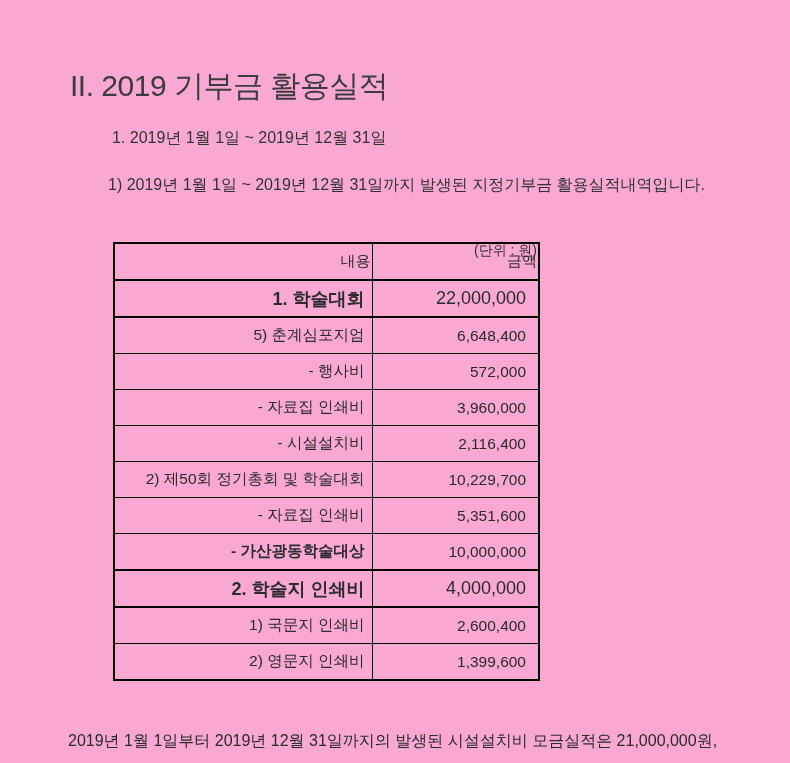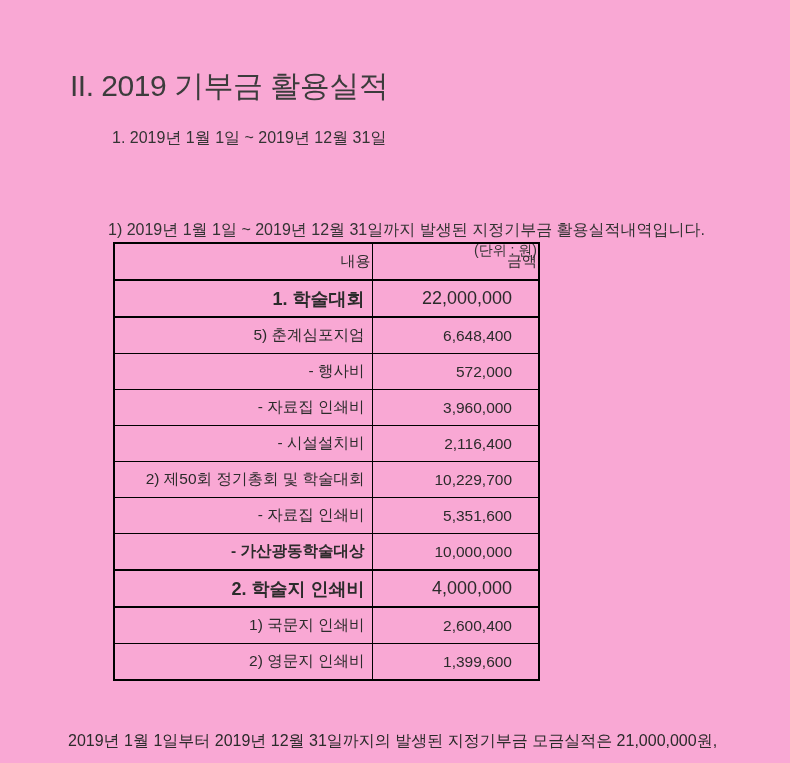--- a/index.html
+++ b/index.html
@@ -38,21 +38,20 @@
     color: #333333;
     white-space: nowrap;
   }
   .desc-line {
     position: absolute;
     left: 108px;
     top: 175px;
     font-size: 16px;
     color: #333333;
     white-space: nowrap;
-    margin-top: 45px;
   }
   .unit-label {
     position: absolute;
     left: 113px;
     top: 218px;
     width: 424px;
     text-align: right;
     font-size: 14px;
     color: #333333;
     margin-top: 24px;
@@ -82,21 +81,21 @@
     font-weight: 400;
     border-bottom: 2px solid #000000;
   }
   table.donation-table td {
     height: 35px;
     font-size: 15.5px;
     padding: 0 7px;
   }
   table.donation-table td.amount {
     text-align: right;
-    padding-right: 26px;
+    padding-right: 12px;
   }
   table.donation-table tr.section-row td {
     font-size: 18px;
     border-bottom: 2px solid #000000;
     border-top: 2px solid #000000;
   }
   table.donation-table tr.section-row td:first-child {
     font-weight: 700;
   }
   table.donation-table td.indent {
@@ -181,18 +180,18 @@
           <td class="amount">2,600,400</td>
         </tr>
         <tr>
           <td>2) 영문지 인쇄비</td>
           <td class="amount">1,399,600</td>
         </tr>
       </tbody>
   </table>
 
   <div class="footer-text">
-    <div>2019년 1월 1일부터 2019년 12월 31일까지의 발생된 지정기부금 모금실적은 21,000,000원,</div>
+    <div>2019년 1월 1일부터 2019년 12월 31일까지의 발생된 시설설치비 모금실적은 21,000,000원,</div>
     
     
   </div>
 
 </div>
 
 </body></html>

